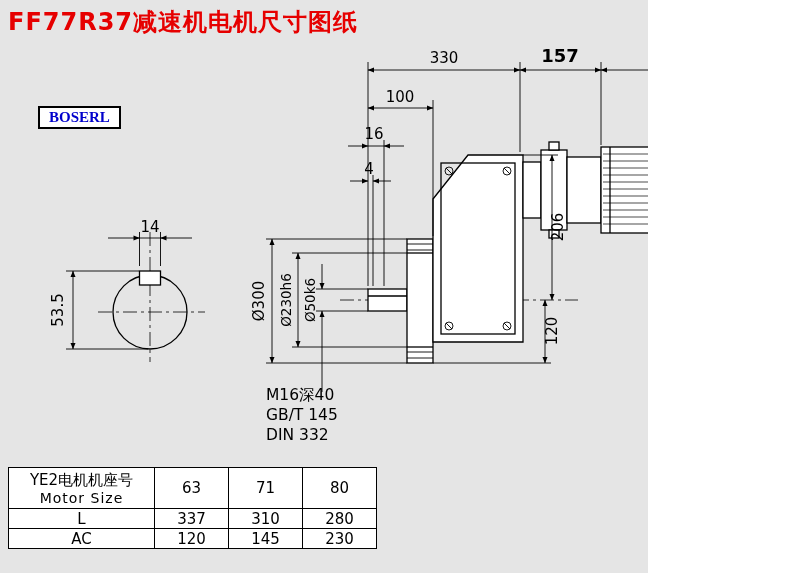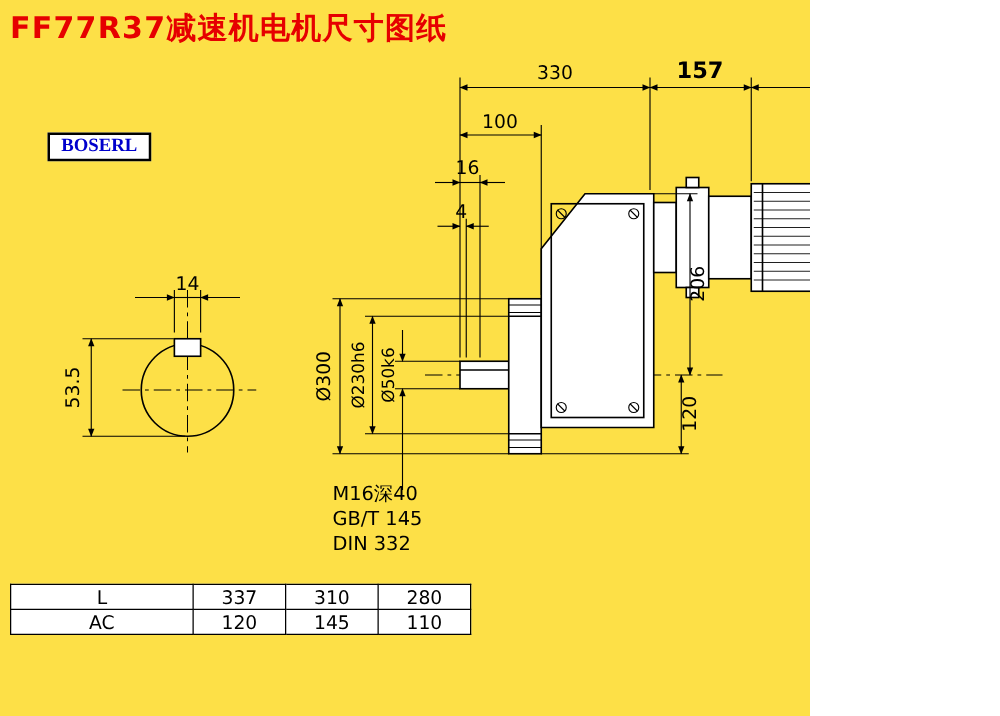--- a/index.html
+++ b/index.html
@@ -1,16 +1,16 @@
 <!DOCTYPE html>
 <html><head>
 <meta charset="utf-8">
 <style>
   html,body{margin:0;padding:0;background:#fff;}
-  .page{position:relative;width:648px;height:573px;background:#fde047;overflow:hidden;
+  .page{position:relative;width:648px;height:573px;background:#e5e5e5;overflow:hidden;
         font-family:"DejaVu Sans",sans-serif;color:#000;}
   .title{position:absolute;left:8px;top:6px;margin:0;font-size:24px;font-weight:bold;color:#e60000;
          font-family:"DejaVu Sans",sans-serif;letter-spacing:1px;}
   .brand{position:absolute;left:38px;top:106px;border:2px solid #000;padding:1px 9px;
          font-family:"Liberation Serif",serif;font-size:15px;font-weight:bold;color:#0000cc;background:#fff;}
   svg.draw{position:absolute;left:0;top:0;}
   svg text{font-family:"DejaVu Sans",sans-serif;fill:#000;}
   .ol{stroke:#000;stroke-width:1.3;fill:none;}
   .olw{stroke:#000;stroke-width:1.3;fill:#fff;}
   .thin{stroke:#000;stroke-width:0.9;fill:none;}
@@ -229,28 +229,37 @@
   </svg>
 
   <table class="spec-table">
     <colgroup>
       <col style="width:146px">
         <col style="width:74px">
         <col style="width:74px">
         <col style="width:74px">
     </colgroup>
     <tbody>
+        <tr>
+      <th class="hd">
+        <div class="l1">YE2电机机座号</div>
+        <div class="l2">Motor Size</div>
+      </th>
+      <td>63</td>
+      <td>71</td>
+      <td>80</td>
+    </tr>
     <tr class="lab">
       <td>L</td>
       <td>337</td>
       <td>310</td>
       <td>280</td>
     </tr>
     <tr class="lab">
       <td>AC</td>
       <td>120</td>
       <td>145</td>
-      <td>110</td>
+      <td>230</td>
     </tr>
   </tbody>
     </table>
 
 </div>
 
 </body></html>

